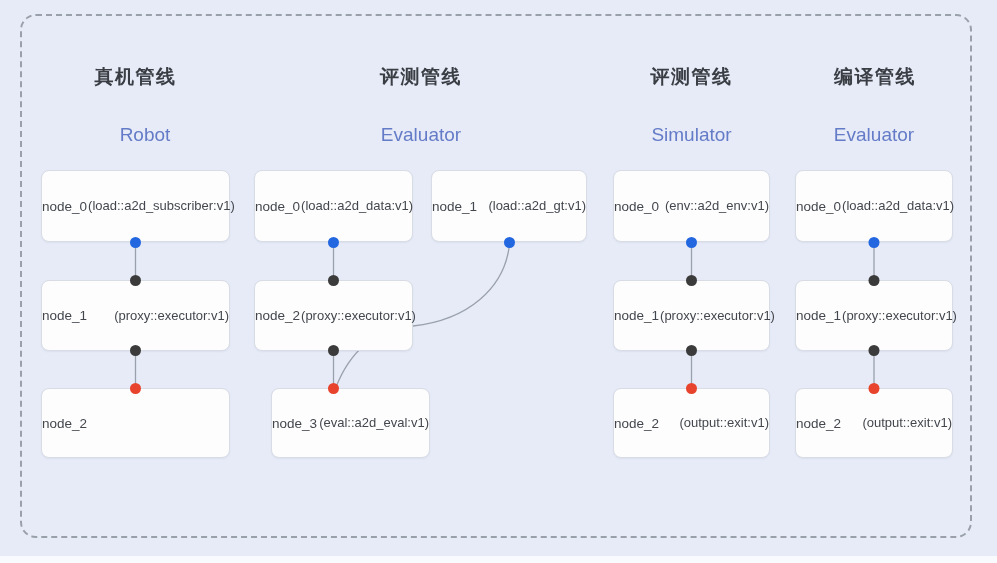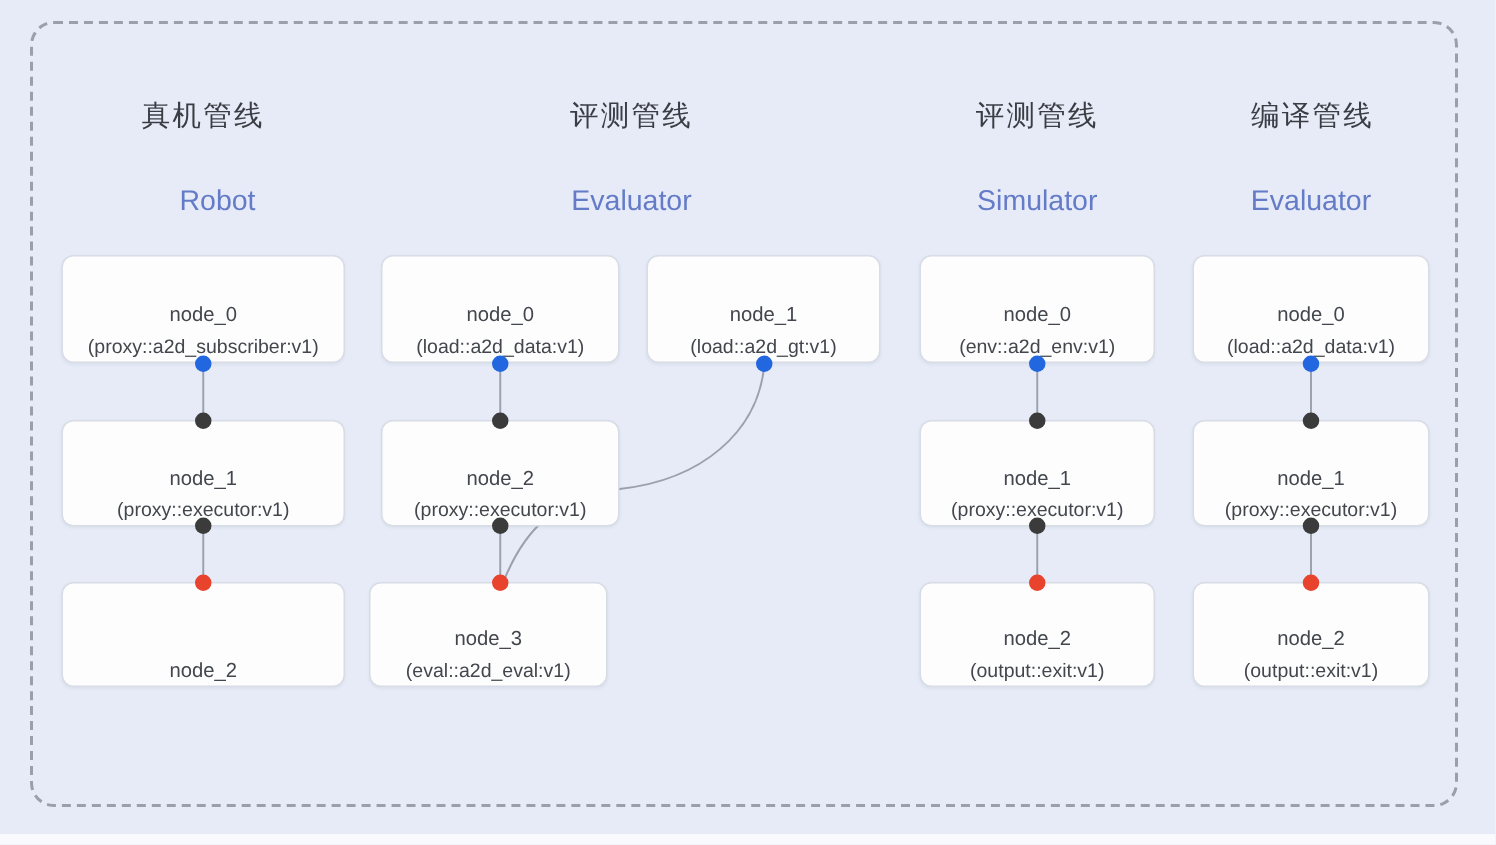--- a/index.html
+++ b/index.html
@@ -46,21 +46,21 @@
   }
   .dot-blue  { fill: var(--dot-blue,  #2267e0); }
   .dot-black { fill: var(--dot-black, #3b3b3b); }
   .dot-red   { fill: var(--dot-red,   #e8432c); }
 
   .title-cn {
     position: absolute;
     top: 64px;
     transform: translateX(-50%);
     font-size: 19px;
-    font-weight: normal;
+    font-weight: bold;
     letter-spacing: 1.5px;
     color: var(--title-cn, #3a3e44);
     z-index: 2;
     white-space: nowrap;
   }
   .title-en {
     position: absolute;
     top: 124px;
     transform: translateX(-50%);
     font-size: 19px;
@@ -69,23 +69,23 @@
     white-space: nowrap;
   }
   .node-box {
     position: absolute;
     box-sizing: border-box;
     background: var(--box-bg, #fdfdfe);
     border: 1px solid var(--box-border, #d8dce4);
     border-radius: 8px;
     box-shadow: 0 1px 2px rgba(60,70,100,0.06);
     display: flex;
-    flex-direction: column;
+    flex-direction: row;
     align-items: center;
-    justify-content: flex-end;
+    justify-content: space-between;
     gap: 1px;
     z-index: 2;
   }
   .node-name {
     font-size: 13.5px;
     color: var(--box-text, #43474d);
     line-height: 21px;
     white-space: nowrap;
   }
   .node-type {
@@ -128,21 +128,21 @@
   <div class="title-cn" style="left:691.5px">评测管线</div>
   <div class="title-cn" style="left:875px">编译管线</div>
 
   <div class="title-en" style="left:145px">Robot</div>
   <div class="title-en" style="left:421px">Evaluator</div>
   <div class="title-en" style="left:691.5px">Simulator</div>
   <div class="title-en" style="left:874px">Evaluator</div>
 
   <div class="node-box" style="left:41px;top:170px;width:189px;height:72px">
     <div class="node-name">node_0</div>
-    <div class="node-type">(proxy::a2d_subscriber:v1)</div>
+    <div class="node-type">(load::a2d_subscriber:v1)</div>
   </div>
   <div class="node-box" style="left:41px;top:280px;width:189px;height:71px">
     <div class="node-name">node_1</div>
     <div class="node-type">(proxy::executor:v1)</div>
   </div>
   <div class="node-box" style="left:41px;top:388px;width:189px;height:70px">
     <div class="node-name">node_2</div>
   </div>
 
   <div class="node-box" style="left:254px;top:170px;width:159px;height:72px">
@@ -150,21 +150,21 @@
     <div class="node-type">(load::a2d_data:v1)</div>
   </div>
   <div class="node-box" style="left:431px;top:170px;width:156px;height:72px">
     <div class="node-name">node_1</div>
     <div class="node-type">(load::a2d_gt:v1)</div>
   </div>
   <div class="node-box" style="left:254px;top:280px;width:159px;height:71px">
     <div class="node-name">node_2</div>
     <div class="node-type">(proxy::executor:v1)</div>
   </div>
-  <div class="node-box" style="left:246px;top:388px;width:159px;height:70px">
+  <div class="node-box" style="left:271px;top:388px;width:159px;height:70px">
     <div class="node-name">node_3</div>
     <div class="node-type">(eval::a2d_eval:v1)</div>
   </div>
 
   <div class="node-box" style="left:613px;top:170px;width:157px;height:72px">
     <div class="node-name">node_0</div>
     <div class="node-type">(env::a2d_env:v1)</div>
   </div>
   <div class="node-box" style="left:613px;top:280px;width:157px;height:71px">
     <div class="node-name">node_1</div>

